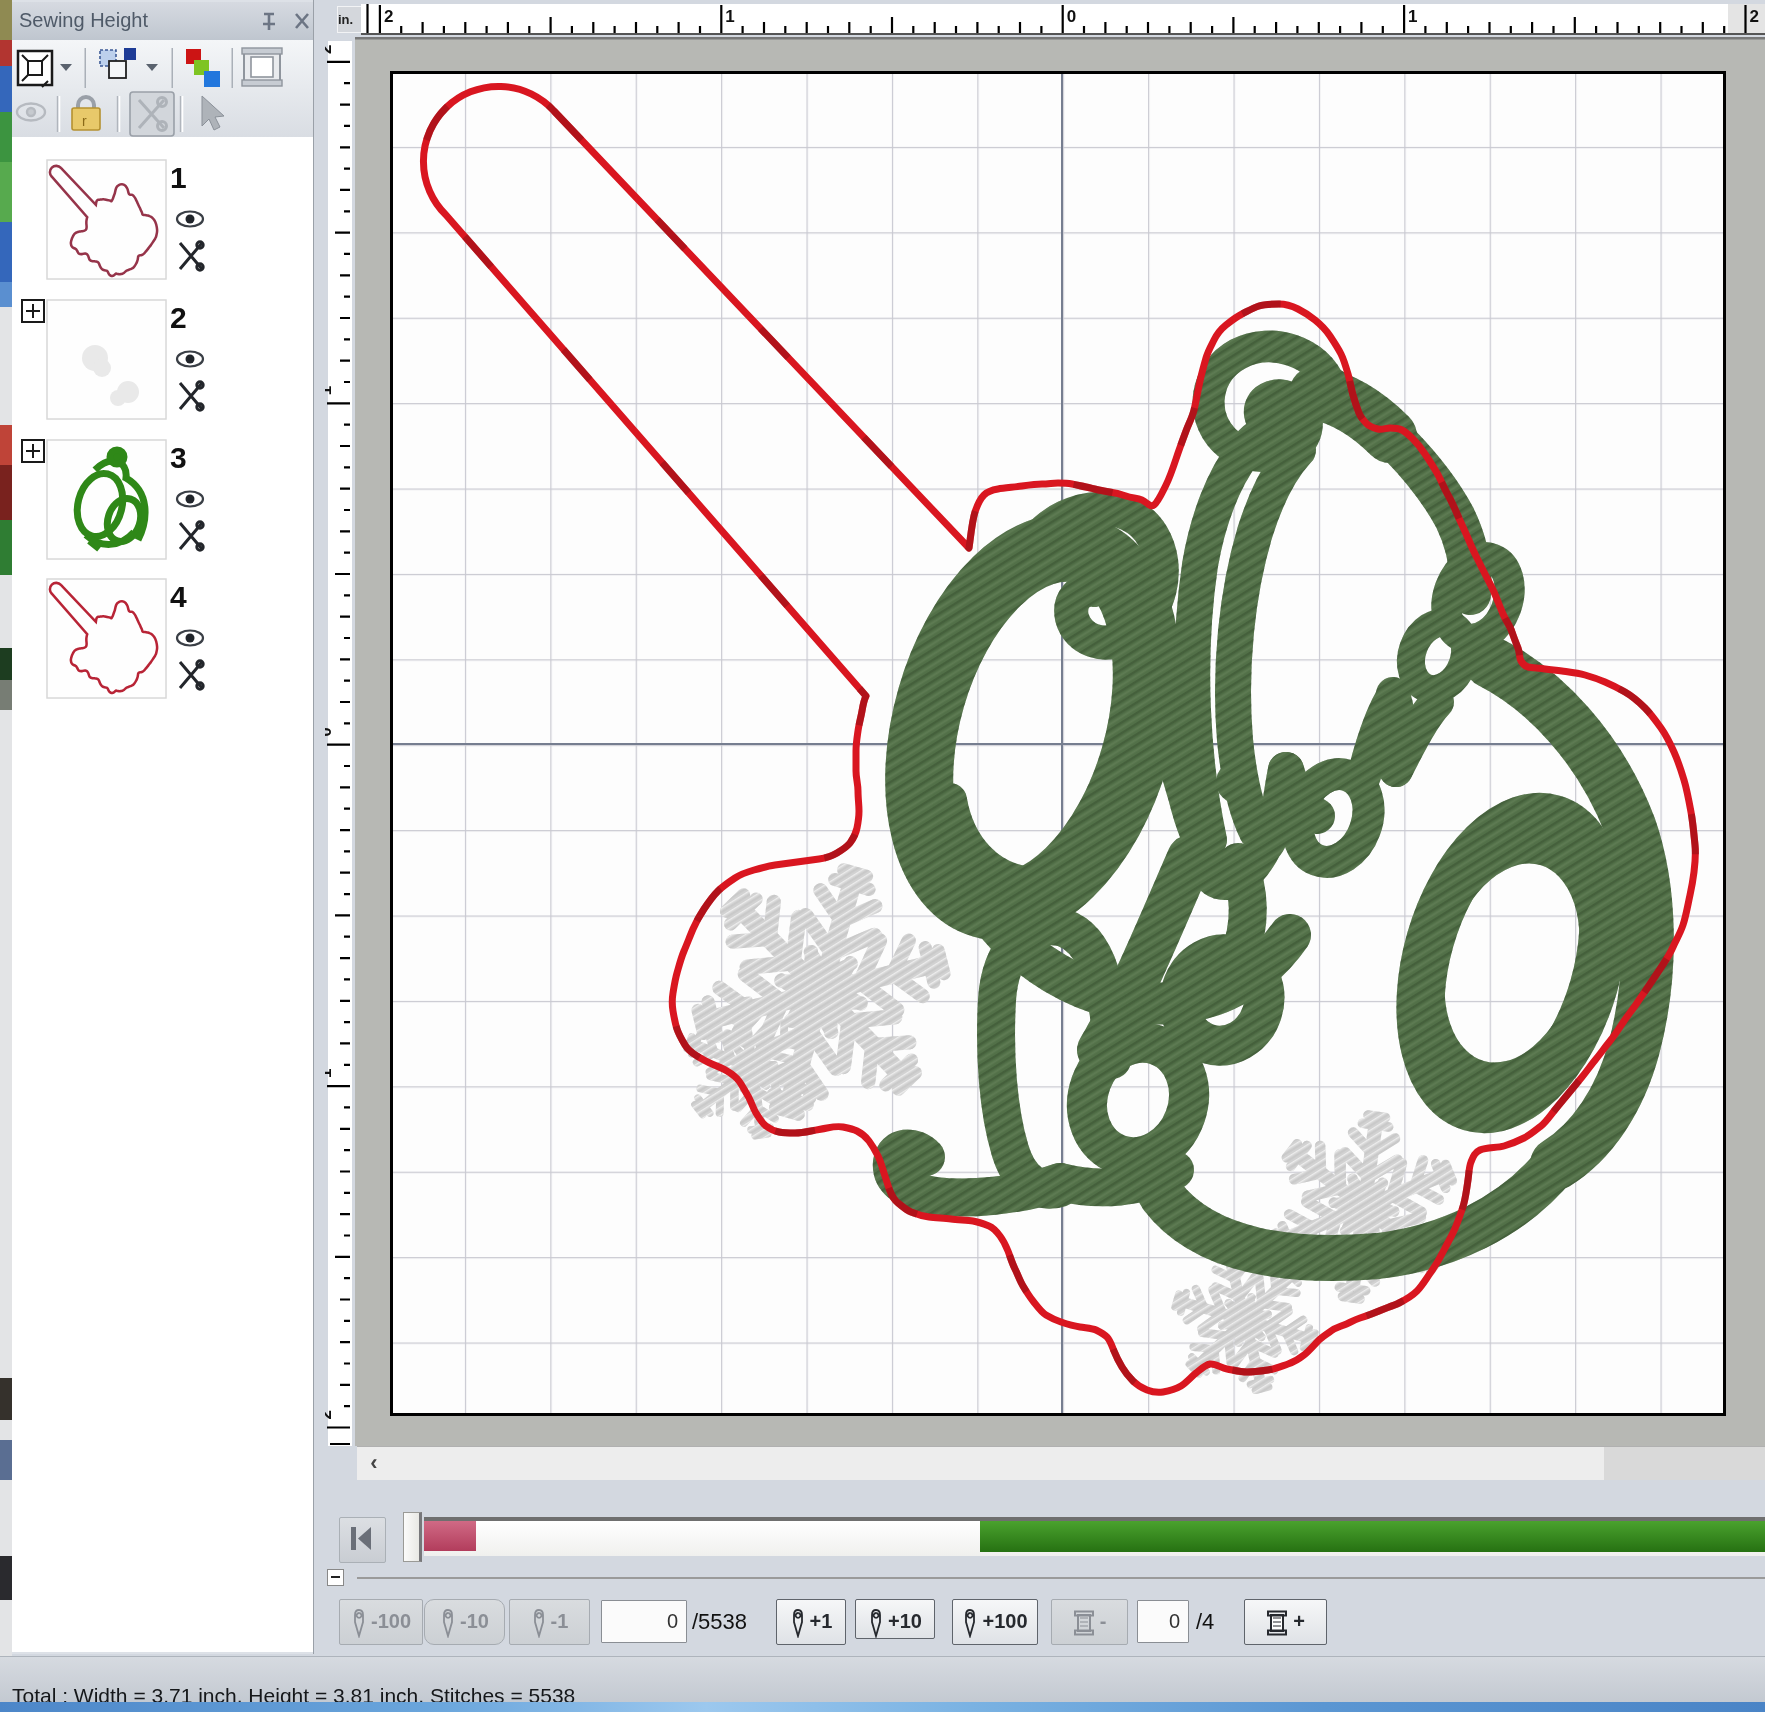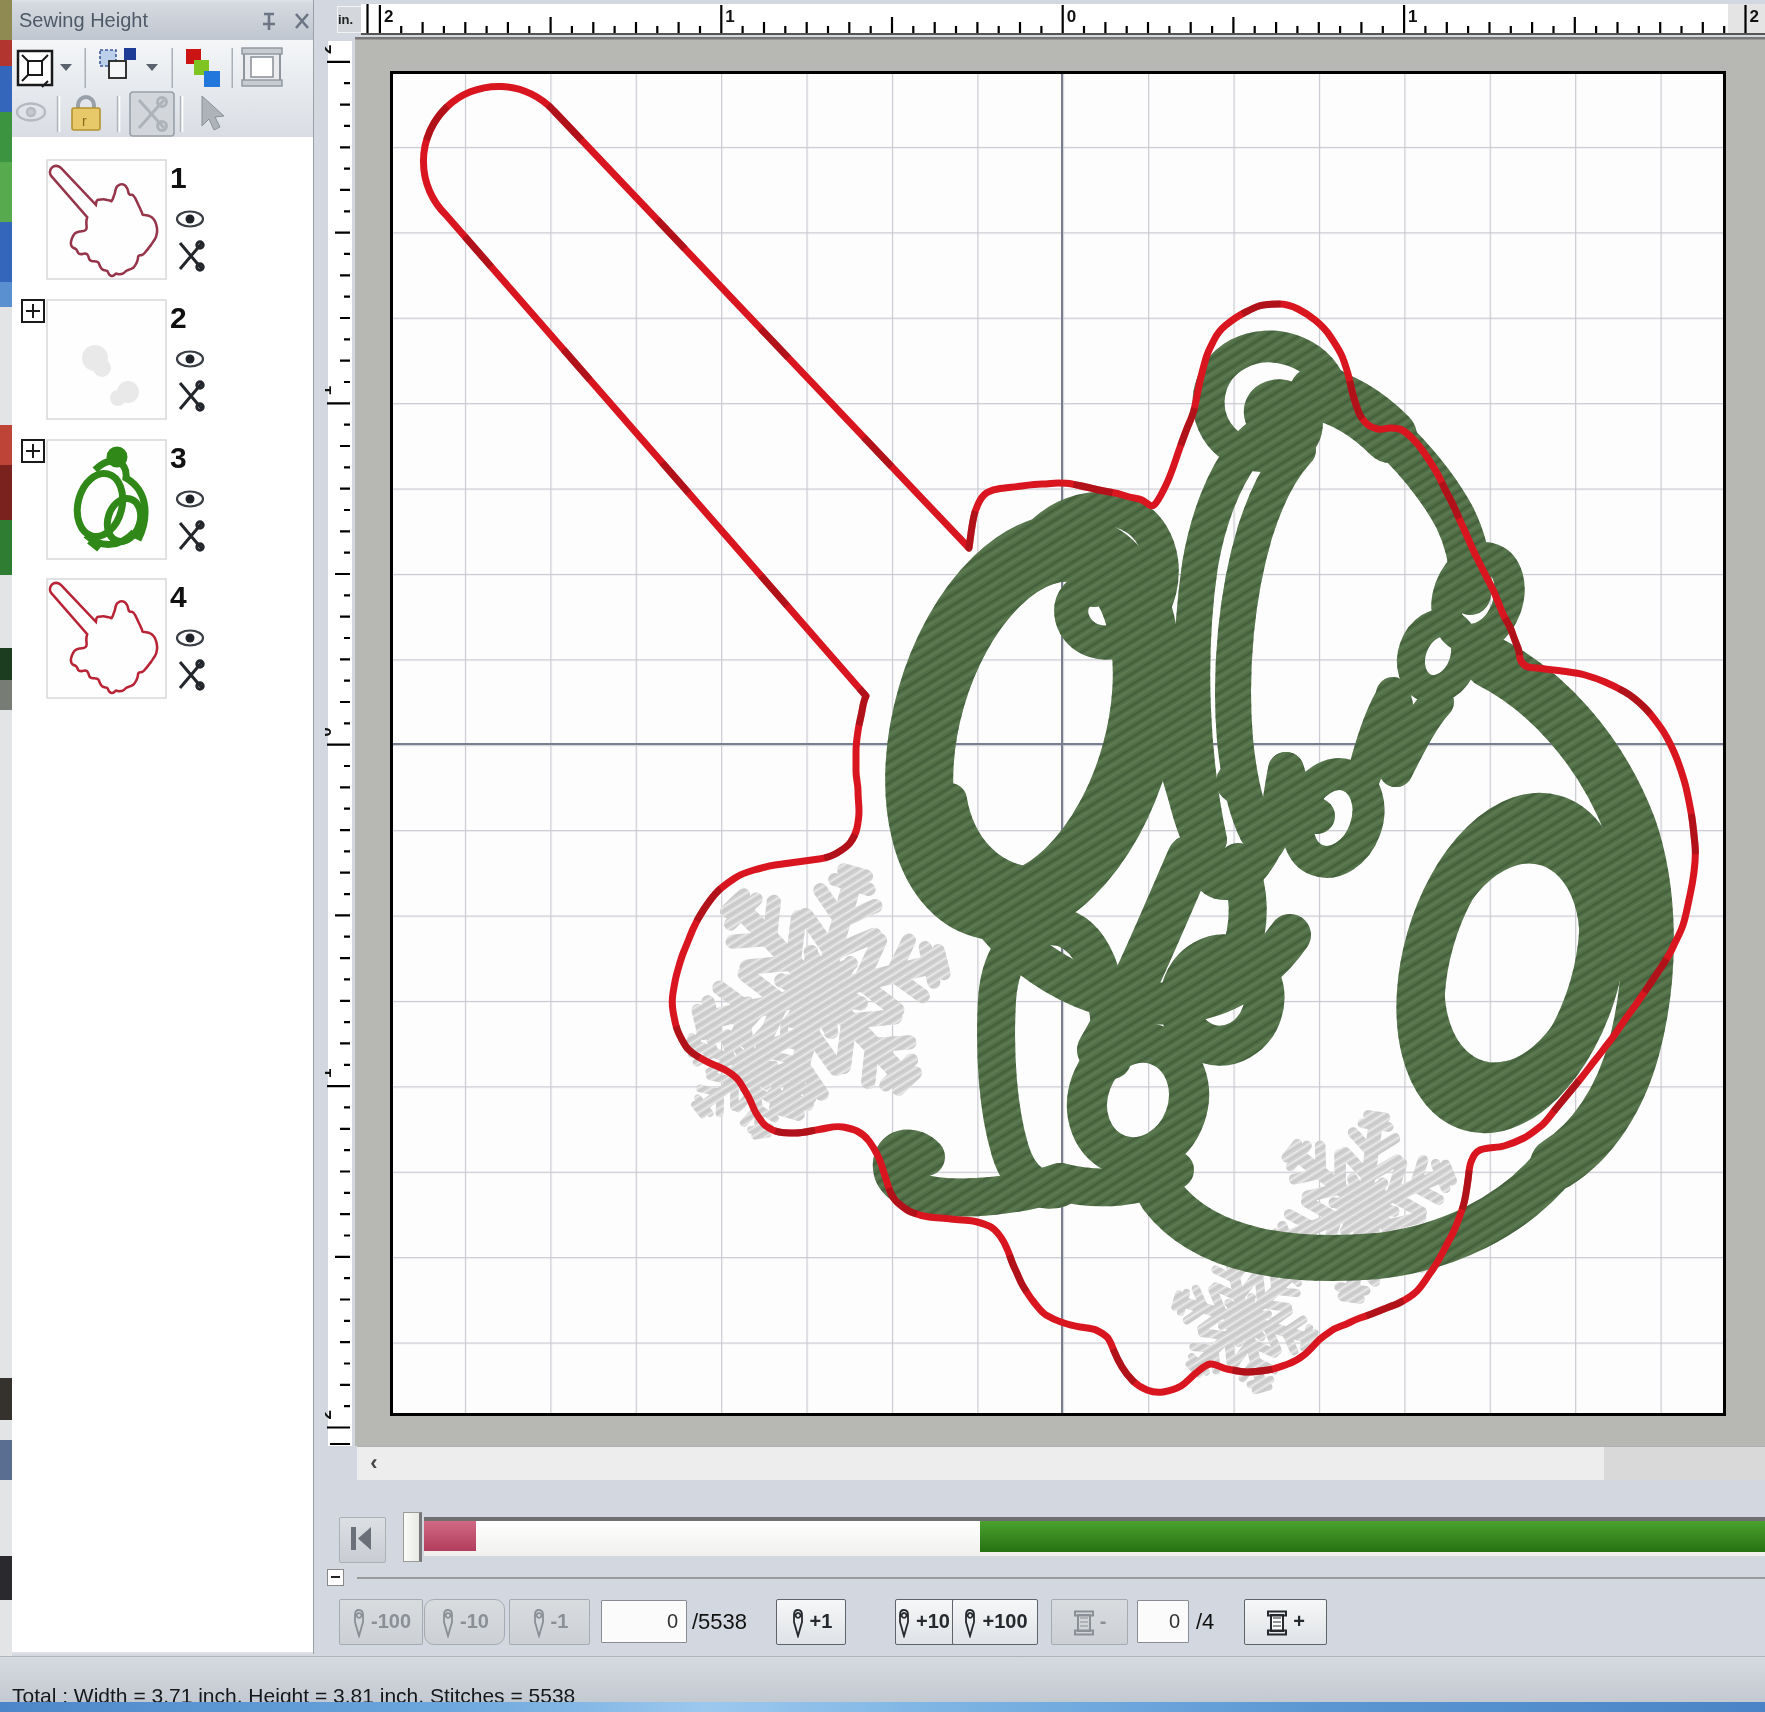--- a/index.html
+++ b/index.html
@@ -328,21 +328,21 @@
         <path d="M8 2 C5 2 4 4 4 7 L4 14 L8 28 L12 14 L12 7 C12 4 11 2 8 2 Z M8 5 a2.4 2.4 0 1 0 0.1 0" fill="none" stroke="#8b8f96" stroke-width="1.8"></path>
       </svg>-10</div>
     <div class="abs" style="left:509px;top:1599px;width:81px;height:46px;background:linear-gradient(#d9dcdf,#ccd0d4);border:1.6px solid #a6abb1;border-radius:2px;box-sizing:border-box;text-align:center;line-height:42px;font-size:20px;font-weight:bold;color:#8b8f96;white-space:nowrap;"><svg width="16" height="30" viewBox="0 0 16 30" style="vertical-align:middle;margin-right:4px;">
         <path d="M8 2 C5 2 4 4 4 7 L4 14 L8 28 L12 14 L12 7 C12 4 11 2 8 2 Z M8 5 a2.4 2.4 0 1 0 0.1 0" fill="none" stroke="#8b8f96" stroke-width="1.8"></path>
       </svg>-1</div>
     <div class="abs" style="left:601px;top:1600px;width:86px;height:43px;background:#fbfbfb;border:1.6px solid #8a8e94;border-radius:1px;box-sizing:border-box;text-align:right;line-height:40px;font-size:20px;color:#333;padding-right:8px;">0</div>
     <div class="abs" style="left:692px;top:1600px;font-size:22px;color:#111;line-height:43px;">/5538</div>
     <div class="abs" style="left:776px;top:1599px;width:70px;height:46px;background:linear-gradient(#f6f7f8,#dfe2e6);border:1.6px solid #5f646b;border-radius:2px;box-sizing:border-box;text-align:center;line-height:42px;font-size:20px;font-weight:bold;color:#26292e;white-space:nowrap;"><svg width="16" height="30" viewBox="0 0 16 30" style="vertical-align:middle;margin-right:4px;">
         <path d="M8 2 C5 2 4 4 4 7 L4 14 L8 28 L12 14 L12 7 C12 4 11 2 8 2 Z M8 5 a2.4 2.4 0 1 0 0.1 0" fill="none" stroke="#26292e" stroke-width="1.8"></path>
       </svg>+1</div>
-    <div class="abs" style="left:855px;top:1599px;width:80px;height:46px;background:linear-gradient(#f6f7f8,#dfe2e6);border:1.6px solid #5f646b;border-radius:2px;box-sizing:border-box;text-align:left;line-height:42px;font-size:20px;font-weight:bold;color:#26292e;white-space:nowrap;margin-left:40px;"><svg width="16" height="30" viewBox="0 0 16 30" style="vertical-align:middle;margin-right:4px;">
+    <div class="abs" style="left:855px;top:1599px;width:80px;height:40px;background:linear-gradient(#f6f7f8,#dfe2e6);border:1.6px solid #5f646b;border-radius:2px;box-sizing:border-box;text-align:center;line-height:42px;font-size:20px;font-weight:bold;color:#26292e;white-space:nowrap;"><svg width="16" height="30" viewBox="0 0 16 30" style="vertical-align:middle;margin-right:4px;">
         <path d="M8 2 C5 2 4 4 4 7 L4 14 L8 28 L12 14 L12 7 C12 4 11 2 8 2 Z M8 5 a2.4 2.4 0 1 0 0.1 0" fill="none" stroke="#26292e" stroke-width="1.8"></path>
       </svg>+10</div>
     <div class="abs" style="left:944px;top:1599px;width:86px;height:46px;background:linear-gradient(#f6f7f8,#dfe2e6);border:1.6px solid #5f646b;border-radius:2px;box-sizing:border-box;text-align:center;line-height:42px;font-size:20px;font-weight:bold;color:#26292e;white-space:nowrap;margin-left:8px;"><svg width="16" height="30" viewBox="0 0 16 30" style="vertical-align:middle;margin-right:4px;">
         <path d="M8 2 C5 2 4 4 4 7 L4 14 L8 28 L12 14 L12 7 C12 4 11 2 8 2 Z M8 5 a2.4 2.4 0 1 0 0.1 0" fill="none" stroke="#26292e" stroke-width="1.8"></path>
       </svg>+100</div>
     <div class="abs" style="left:1051px;top:1599px;width:77px;height:46px;background:linear-gradient(#d9dcdf,#ccd0d4);border:1.6px solid #a6abb1;border-radius:2px;box-sizing:border-box;text-align:center;line-height:42px;font-size:20px;font-weight:bold;color:#8b8f96;white-space:nowrap;"><svg width="22" height="26" viewBox="0 0 22 26" style="vertical-align:middle;margin-right:5px;">
         <g fill="none" stroke="#8b8f96" stroke-width="2">
           <rect x="5" y="5" width="12" height="16" fill="none"></rect>
           <rect x="2" y="1.5" width="18" height="4"></rect>
           <rect x="2" y="20.5" width="18" height="4"></rect>

